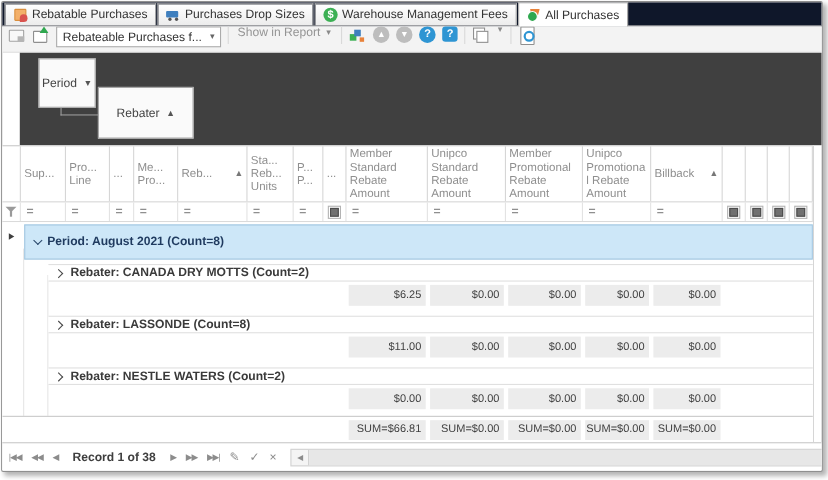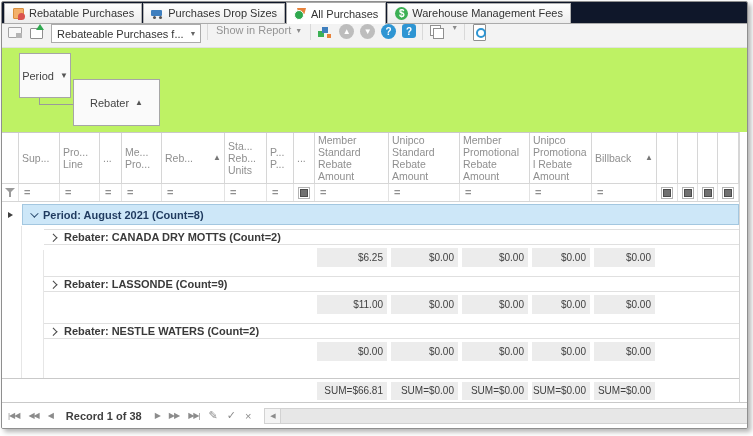--- a/index.html
+++ b/index.html
@@ -65,21 +65,21 @@
   .export-icon::before { content:""; position:absolute; left:1px; top:1px; width:9px; height:9px;
     border:1px solid #8f8f8f; background:#fff; }
   .export-icon::after { content:""; position:absolute; right:1px; bottom:1px; width:9px; height:9px;
     border:1px solid #8f8f8f; background:#fff; }
   .preview-icon::before { content:""; position:absolute; left:2px; top:0; width:11px; height:15px;
     border:1px solid #8f8f8f; border-radius:1px; background:#fff; }
   .preview-icon::after { content:""; position:absolute; left:5px; top:4px; width:6px; height:6px;
     border:2px solid #2e95d3; border-radius:50%; }
 
   
-  .group-panel { position:absolute; top:46px; left:0; right:0; height:84px; background:#bef264; }
+  .group-panel { position:absolute; top:46px; left:16px; right:0; height:84px; background:#404040; }
   .field-box { position:absolute; border:1px solid #a6a6a6; background:#fafafa; display:flex;
     align-items:center; justify-content:center; gap:6px; color:#444; z-index:1; }
   .field-box .sort { font-size:8px; color:#555; }
   .field-box.fb-0 { left:17px; top:5px; width:52px; height:45px; }
   .field-box.fb-1 { left:71px; top:31px; width:87px; height:47px; }
   .connector { position:absolute; left:37px; top:50px; width:34px; height:7px;
     border-left:1px solid #9a9a9a; border-bottom:1px solid #9a9a9a; }
 
   
   .grid { position:absolute; top:130px; left:0; width:738px; bottom:26px; background:#fff;
@@ -105,21 +105,21 @@
     background:#9a9a9a; }
 
   .grid-body { position:relative; height:calc(100% - 70px); background:#fff; overflow:hidden; }
   .guide { position:absolute; width:1px; background:#e6e6e6; }
   .guide.g1 { left:19px; top:24px; bottom:1px; }
   .guide.g2 { left:41px; top:48px; bottom:1px; }
   .row-indicator { position:absolute; left:6px; top:10px; width:0; height:0;
     border-left:5px solid #3f3f3f; border-top:3.5px solid transparent; border-bottom:3.5px solid transparent; }
   .group-row { position:relative; z-index:1; display:flex; align-items:center; gap:7px;
     font-weight:bold; padding-left:7px; }
-  .group-row.l1 { margin:2px 0 0 20px; height:21px; background:#cde7f8;
+  .group-row.l1 { margin:2px 0 0 20px; height:32px; background:#cde7f8;
     border:1px solid #a3c7e0; color:#1f3a5f; }
   .group-row.l2 { margin:9px 0 0 42px; height:16px; background:#fff; color:#3a3a3a;
     border-top:1px solid #e0e0e0; border-bottom:1px solid #e0e0e0; }
   .group-row.l1 + .group-row.l2 { margin-top:4px; }
   .chev { width:6px; height:6px; border-right:1.6px solid #4a4a4a; border-bottom:1.6px solid #4a4a4a;
     display:inline-block; flex:none; }
   .group-row.l1 .chev { border-color:#2b4a6d; }
   .chev.down { transform:rotate(45deg) translateY(-2px); }
   .chev.right { transform:rotate(-45deg) translateX(-1px); }
   .sum-row { display:grid; margin-top:3px; height:19px; }
@@ -149,27 +149,27 @@
 
   <div class="tab-bar">
       <div class="tab">
     <span class="tab-icon rebate-icon"></span>
     <span class="tab-label">Rebatable Purchases</span>
   </div>
       <div class="tab">
     <span class="tab-icon truck-icon"></span>
     <span class="tab-label">Purchases Drop Sizes</span>
   </div>
+      <div class="tab">
+    <span class="tab-icon fees-icon"></span>
+    <span class="tab-label">Warehouse Management Fees</span>
+  </div>
       <div class="tab active">
     <span class="tab-icon cart-icon"></span>
     <span class="tab-label">All Purchases</span>
-  </div>
-      <div class="tab">
-    <span class="tab-icon fees-icon"></span>
-    <span class="tab-label">Warehouse Management Fees</span>
   </div>
     </div>
 
   <div class="toolbar">
     <span class="tb-ic panel-icon"></span>
     <span class="tb-ic newtab-icon"></span>
     <div class="combo">
       <span class="combo-text">Rebateable Purchases f...</span>
       <span class="combo-arrow">▼</span>
     </div>
@@ -348,21 +348,21 @@
   </div>
         <div class="sum-row" style="grid-template-columns: 17px 41px 40px 22px 40px 63px 42px 27px 21px 74px 71px 70px 62px 65px 21px 20px 20px 21px;">
           <div class="sum-cell" style="grid-area: 1 / 10;">$6.25</div>
           <div class="sum-cell" style="grid-area: 1 / 11;">$0.00</div>
           <div class="sum-cell" style="grid-area: 1 / 12;">$0.00</div>
           <div class="sum-cell" style="grid-area: 1 / 13;">$0.00</div>
           <div class="sum-cell" style="grid-area: 1 / 14;">$0.00</div>
         </div>
         <div class="group-row l2">
     <span class="chev right"></span>
-    <span class="group-label">Rebater: LASSONDE (Count=9)</span>
+    <span class="group-label">Rebater: LASSONDE (Count=8)</span>
   </div>
         <div class="sum-row" style="grid-template-columns: 17px 41px 40px 22px 40px 63px 42px 27px 21px 74px 71px 70px 62px 65px 21px 20px 20px 21px;">
           <div class="sum-cell" style="grid-area: 1 / 10;">$11.00</div>
           <div class="sum-cell" style="grid-area: 1 / 11;">$0.00</div>
           <div class="sum-cell" style="grid-area: 1 / 12;">$0.00</div>
           <div class="sum-cell" style="grid-area: 1 / 13;">$0.00</div>
           <div class="sum-cell" style="grid-area: 1 / 14;">$0.00</div>
         </div>
         <div class="group-row l2">
     <span class="chev right"></span>

